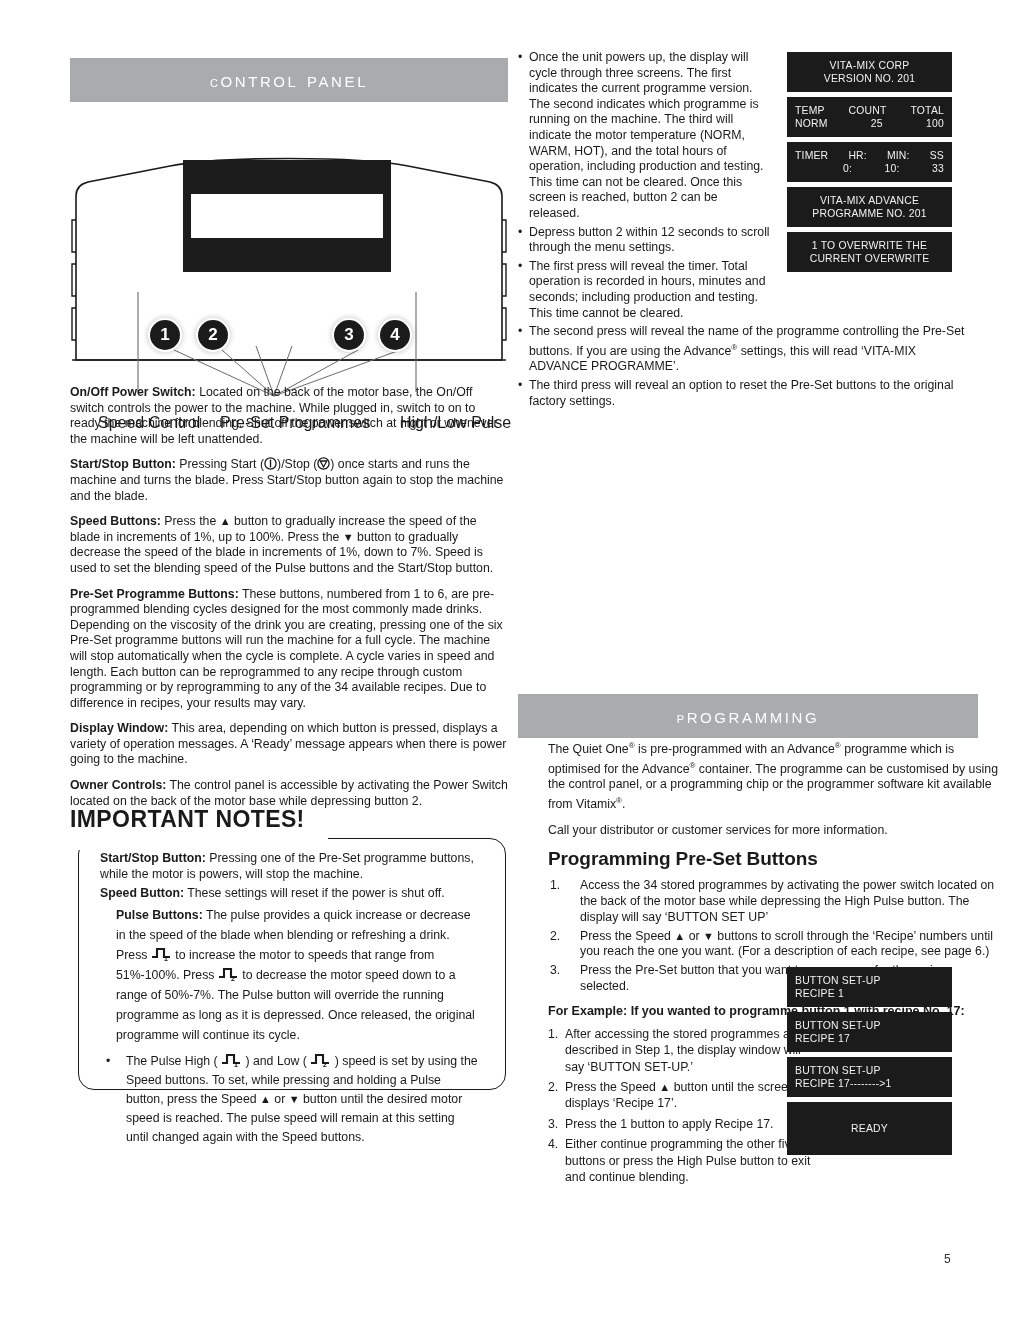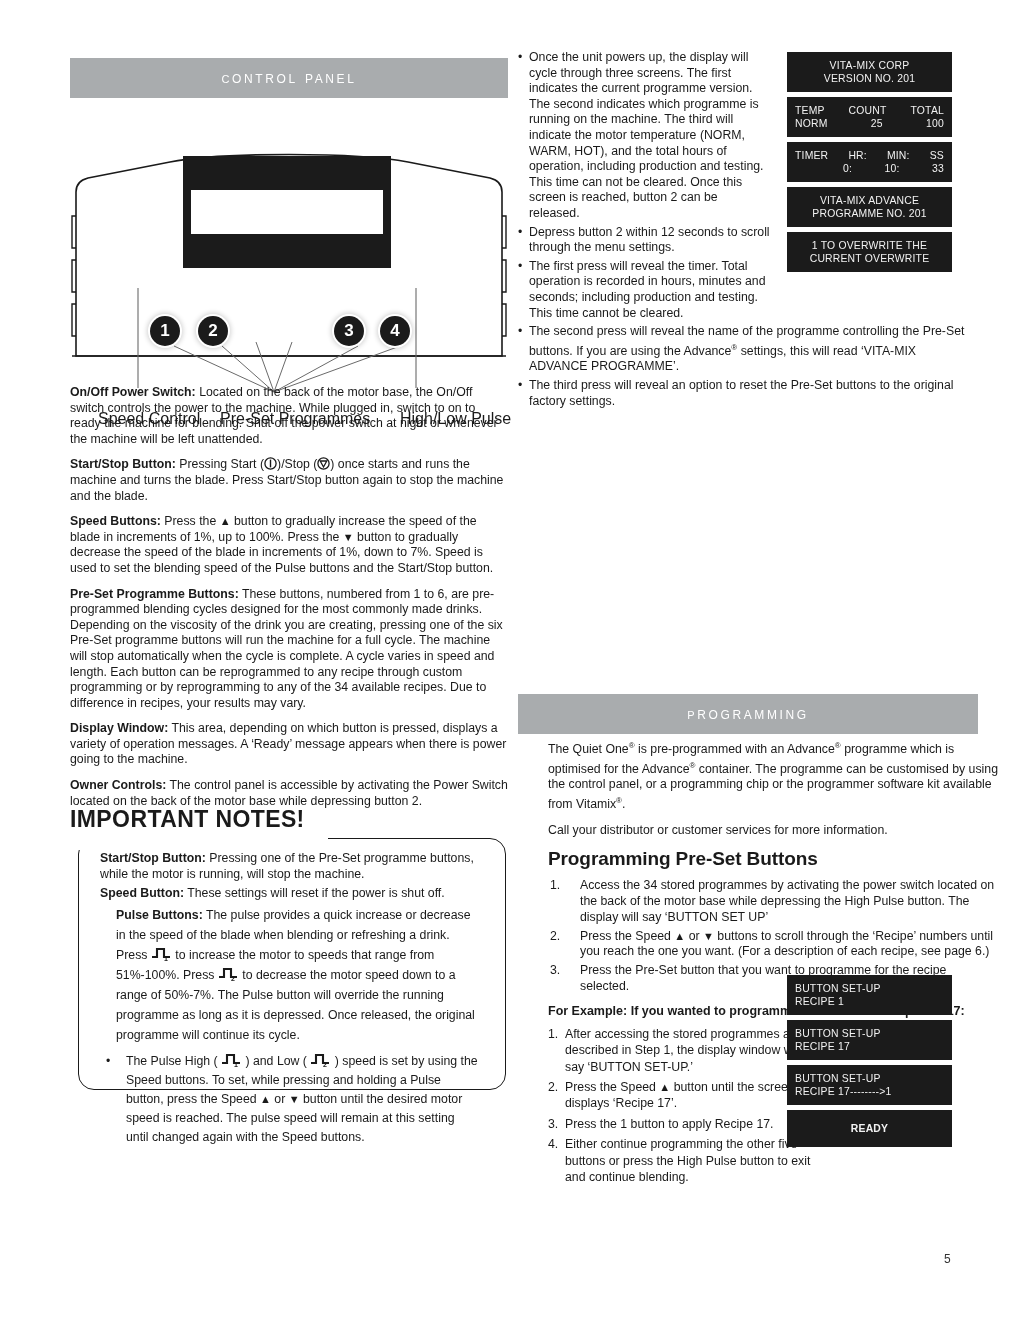--- a/index.html
+++ b/index.html
@@ -21,21 +21,21 @@
   }
 
   
   .col {
     position: absolute;
   }
   .section-bar {
     background: #a9acae;
     color: #ffffff;
     text-align: center;
-    font-size: 17px;
+    font-size: 21px;
     letter-spacing: 2.6px;
     padding: 10px 0 10px 0;
     font-variant: small-caps;
     text-transform: lowercase;
     font-weight: 400;
   }
   .section-bar::first-letter { font-size: 15.5px; }
 
   p.body, li.body {
     font-size: 12.3px;
@@ -172,21 +172,21 @@
     top: 0;
   }
   #bullets-top { width: 252px; }
   #bullets-wide { width: 450px; margin-top: 2px; }
 
   
   .screens {
     position: absolute;
   }
   #screens-top { left: 787px; top: 52px; width: 165px; }
-  #screens-bottom { left: 787px; top: 967px; width: 165px; margin-top: 8px; }
+  #screens-bottom { left: 787px; top: 967px; width: 165px; }
   .screen {
     background: #1b1b1b;
     color: #f2f2f2;
     font-size: 10.4px;
     line-height: 13px;
     padding: 7px 8px;
     margin-bottom: 5px;
     box-sizing: border-box;
     letter-spacing: 0.2px;
   }
@@ -332,21 +332,21 @@
     <p class="body"><span class="lead">Display Window:</span><span> This area, depending on which button is pressed, displays a variety of operation messages. A ‘Ready’ message appears when there is power going to the machine.</span></p>
 
     <p class="body"><span class="lead">Owner Controls:</span><span> The control panel is accessible by activating the Power Switch located on the back of the motor base while depressing button 2.</span></p>
   </div>
 
   <div id="important-heading">IMPORTANT NOTES!</div>
   <div id="notes-box"></div>
   <div id="notes-box-mask"></div>
 
   <div id="notes-content">
-    <p><span class="lead">Start/Stop Button:</span><span> Pressing one of the Pre-Set programme buttons, while the motor is running, will stop the machine.</span></p>
+    <p><span class="lead">Start/Stop Button:</span><span> Pressing one of the Pre-Set programme buttons, while the motor is powers, will stop the machine.</span></p>
 
     <p><span class="lead">Speed Button:</span><span> These settings will reset if the power is shut off.</span></p>
 
     <p class="spaced"><span class="lead">Pulse Buttons:</span><span> The pulse provides a quick increase or decrease in the speed of the blade when blending or refreshing a drink. Press </span><svg class="glyph" width="21" height="15" viewBox="0 0 21 15">
           <path d="M1,11 L6,11 L6,3 L13,3 L13,11 L19,11" fill="none" stroke="#1a1a1a" stroke-width="2.1"></path>
           <text x="13" y="15" font-family="Liberation Sans, sans-serif" font-size="7" font-weight="bold" fill="#1a1a1a">1</text>
         </svg><span> to increase the motor to speeds that range from 51%-100%. Press </span><svg class="glyph" width="21" height="15" viewBox="0 0 21 15">
           <path d="M1,11 L6,11 L6,3 L13,3 L13,11 L19,11" fill="none" stroke="#1a1a1a" stroke-width="2.1"></path>
           <text x="13" y="15" font-family="Liberation Sans, sans-serif" font-size="7" font-weight="bold" fill="#1a1a1a">2</text>
         </svg><span> to decrease the motor speed down to a range of 50%-7%. The Pulse button will override the running programme as long as it is depressed. Once released, the original programme will continue its cycle.</span></p>
@@ -449,20 +449,20 @@
       <div>RECIPE 1</div>
     </div>
     <div class="screen left">
       <div>BUTTON SET-UP</div>
       <div>RECIPE 17</div>
     </div>
     <div class="screen left">
       <div>BUTTON SET-UP</div>
       <div>RECIPE 17--------&gt;1</div>
     </div>
-    <div class="screen center" style="padding:12px 8px;font-weight:bold;">
+    <div class="screen center" style="padding:20px 8px;">
       <div>READY</div>
     </div>
   </div>
 
   <div id="page-number">5</div>
 
 </div>
 
 </body></html>

